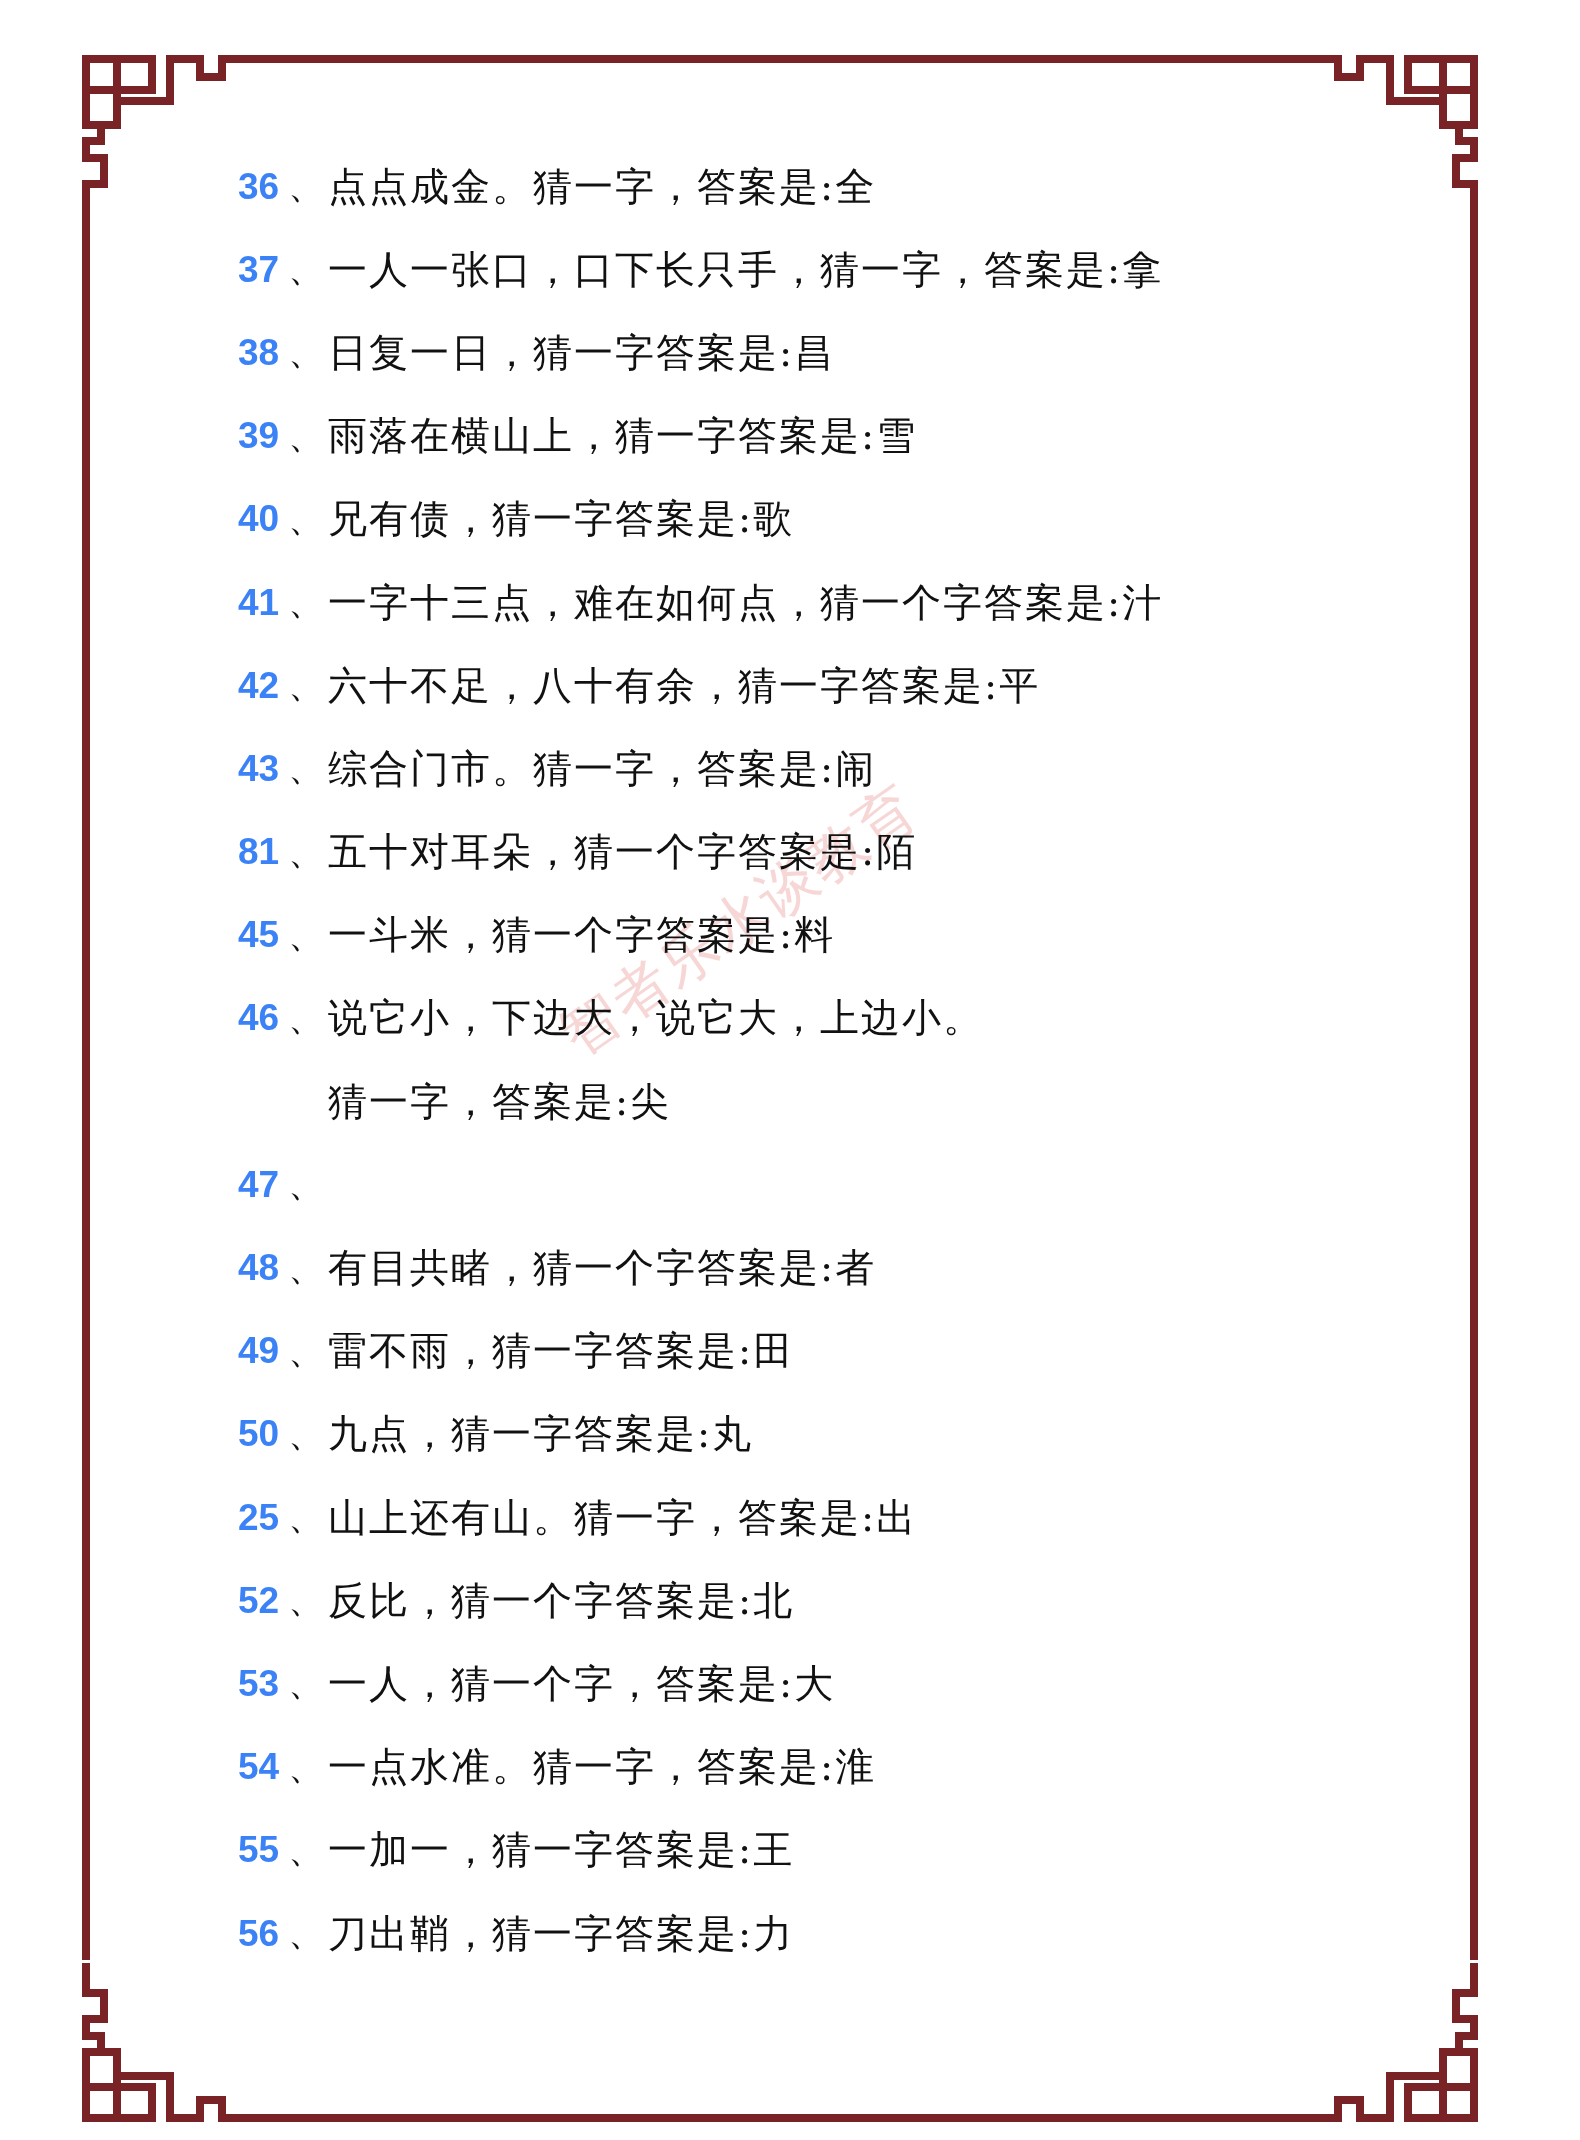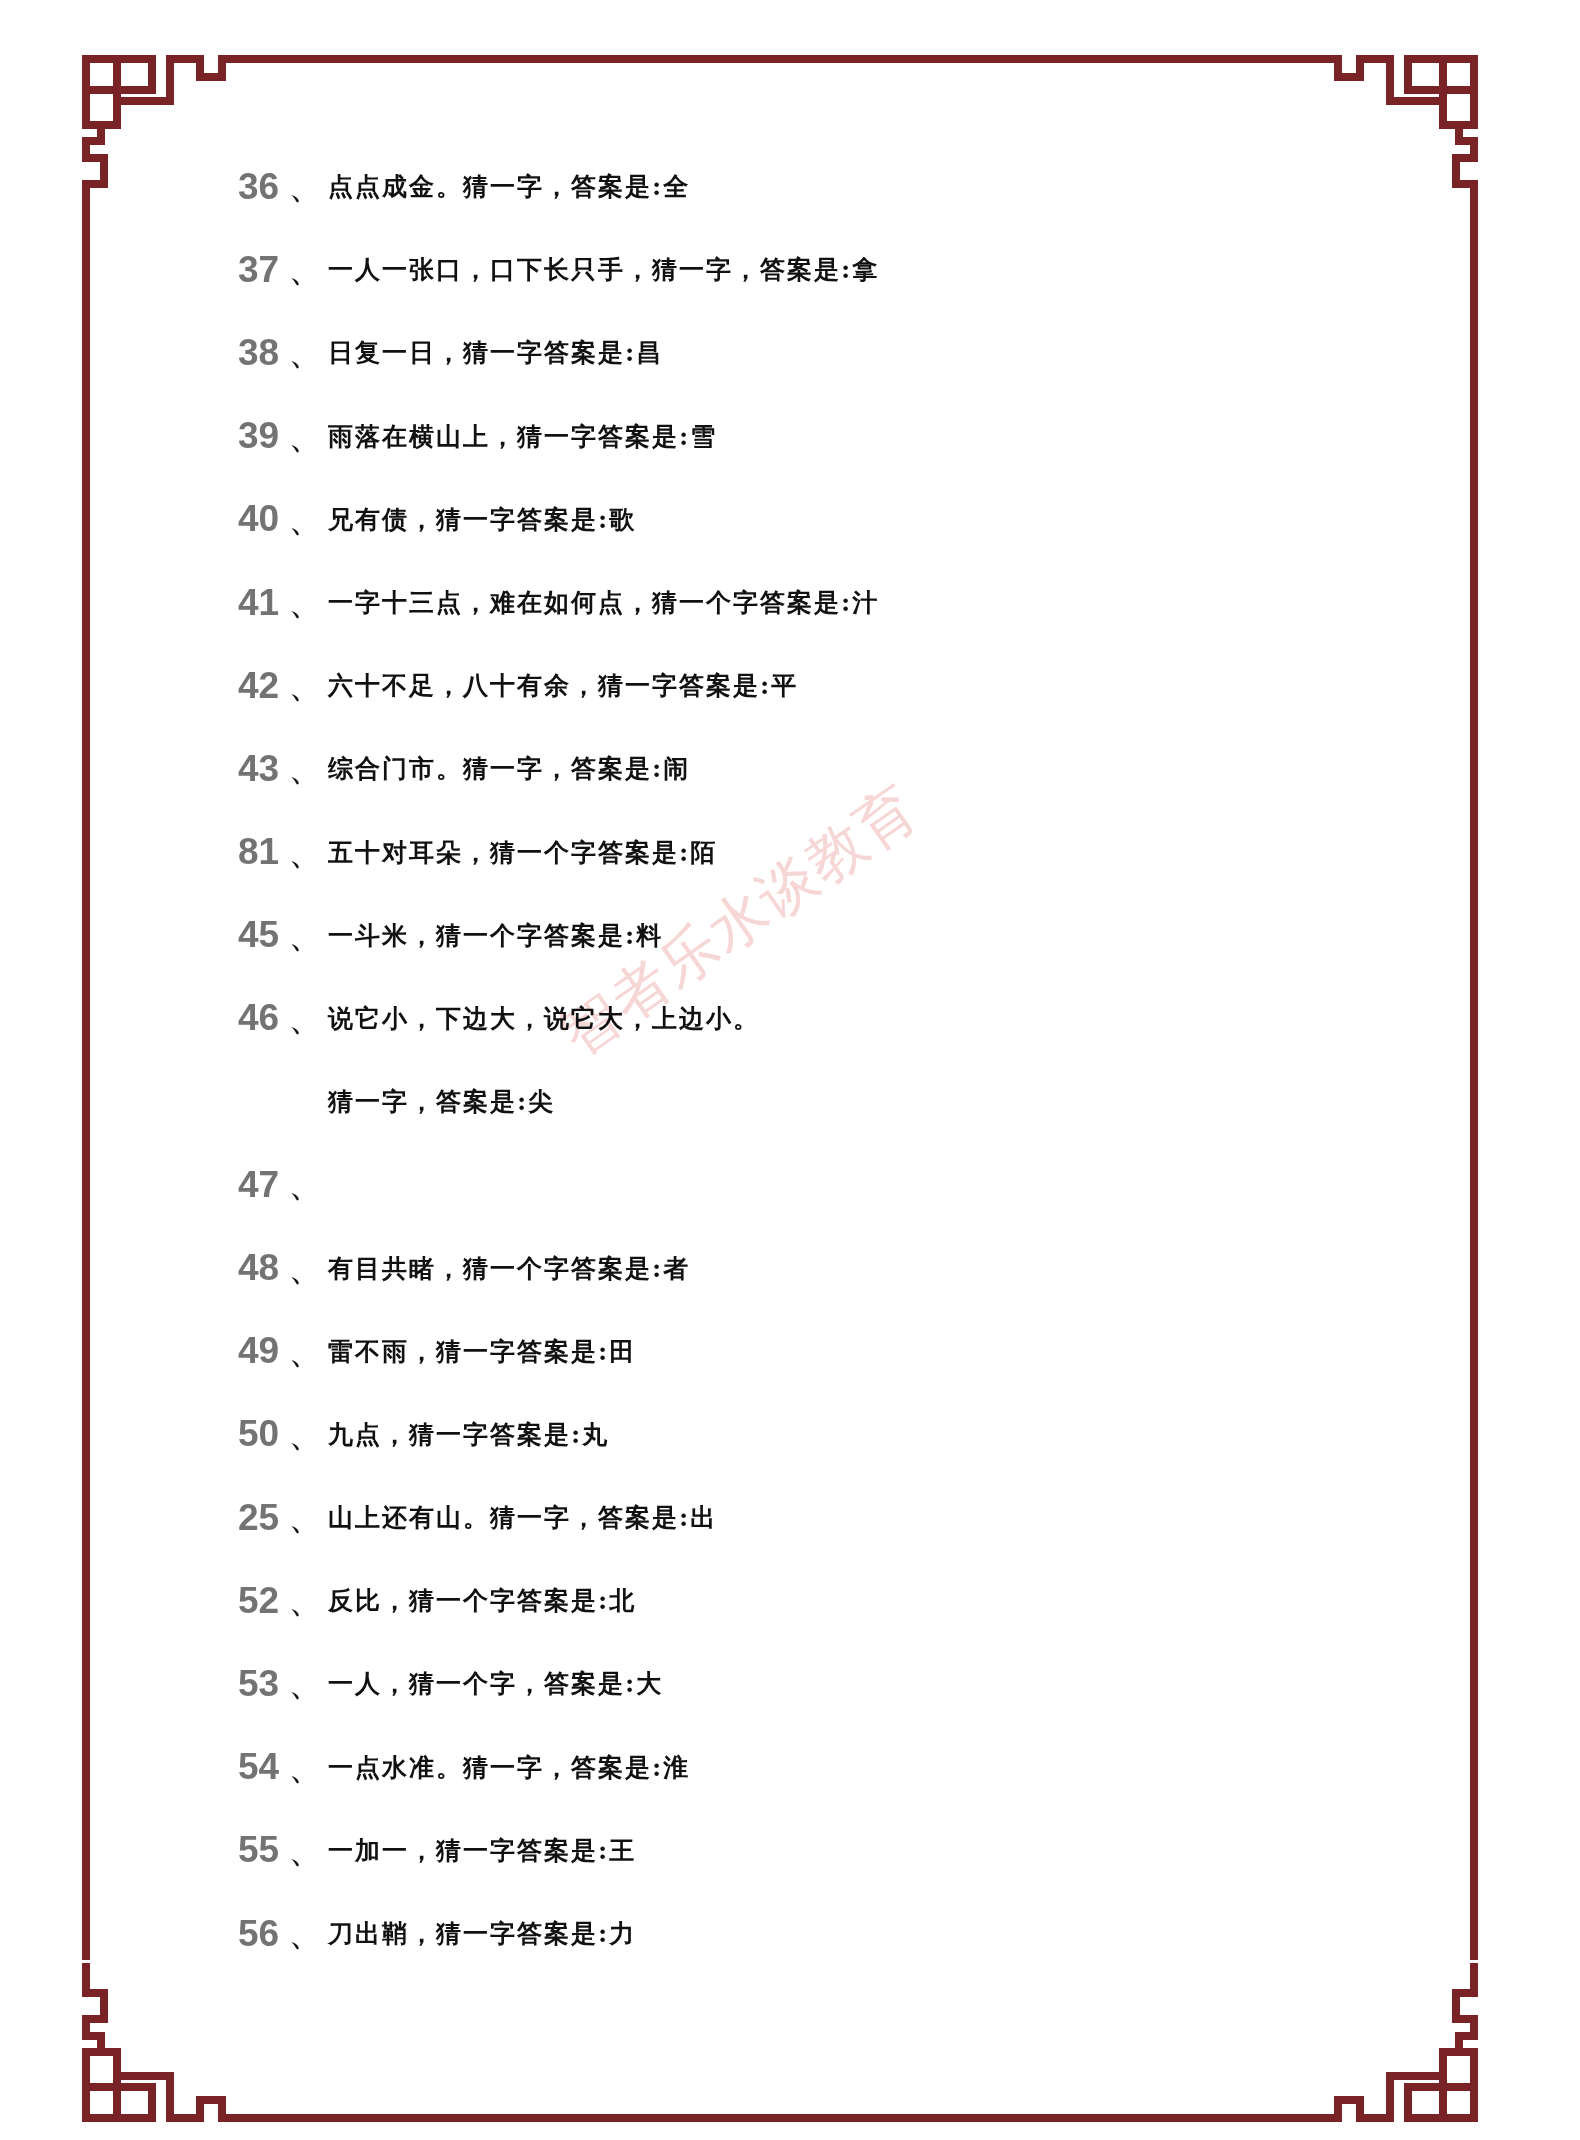--- a/index.html
+++ b/index.html
@@ -43,37 +43,36 @@
     .row {
       height: 83.2px;
       display: flex;
       align-items: center;
       white-space: nowrap;
     }
     .num {
       font-family: "Liberation Sans", "DejaVu Sans", sans-serif;
       font-weight: bold;
       font-size: 37px;
-      color: #737373;
+      color: #3b82f6;
       display: inline-block;
       width: 50px;
     }
     .sep {
       font-family: "DejaVu Serif", "Liberation Serif", serif;
       font-size: 36px;
       color: #111;
       display: inline-block;
       width: 40px;
     }
     .text {
       font-family: "DejaVu Serif", "Liberation Serif", serif;
-      font-size: 25px;
+      font-size: 39px;
       color: #111;
       letter-spacing: 2px;
-      font-weight: bold;
     }
     .cont {
       padding-left: 90px;
       text-align: center;
     }
   </style>
 </head>
 <body>
 
 <svg class="frame" viewBox="0 0 1580 2140" xmlns="http://www.w3.org/2000/svg">

